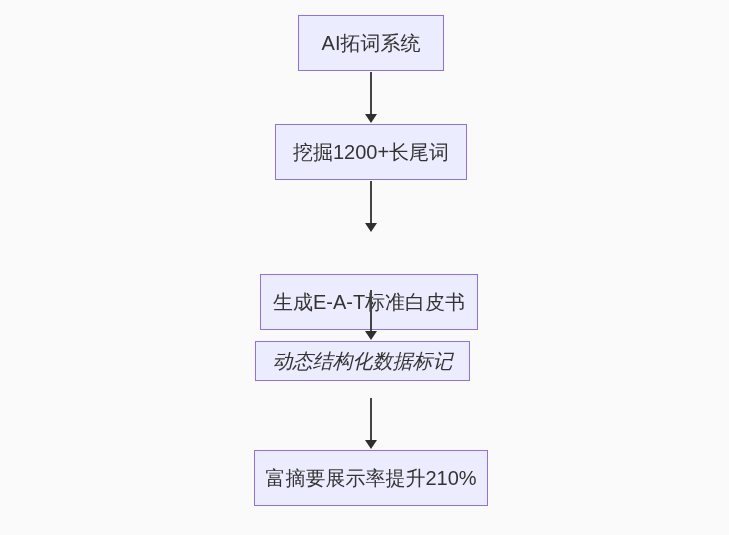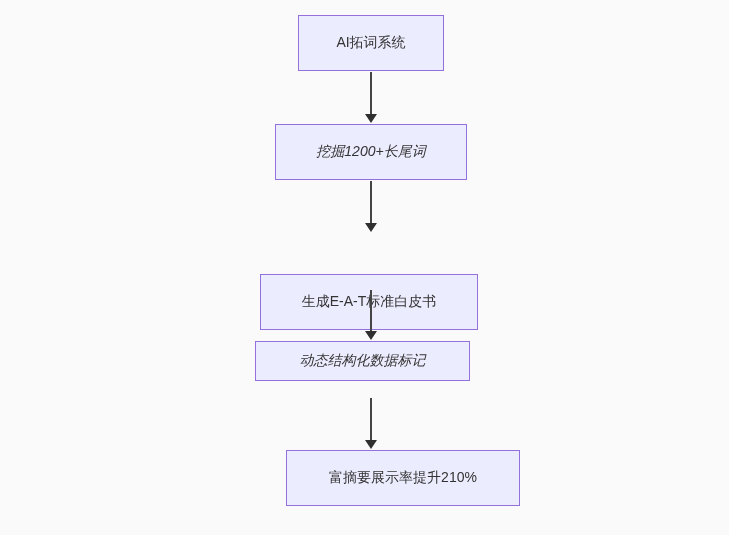--- a/index.html
+++ b/index.html
@@ -14,32 +14,32 @@
     background: #fafafa;
     font-family: "Liberation Sans", "DejaVu Sans", sans-serif;
     overflow: hidden;
   }
   .node {
     position: absolute;
     box-sizing: border-box;
     background: #ECECFF;
     border: 1px solid #9370DB;
     color: #333333;
-    font-size: 14px;
+    font-size: 20px;
     display: flex;
     align-items: center;
     justify-content: center;
     text-align: center;
     white-space: nowrap;
   }
   .n1 { left: 298px; top: 15px;  width: 146px; height: 56px; }
-  .n2 { left: 275px; top: 124px; width: 192px; height: 56px; font-style: italic; }
+  .n2 { left: 275px; top: 124px; width: 192px; height: 56px; }
   .n3 { left: 260px; top: 233px; width: 218px; height: 56px; margin-top: 41px; }
   .n4 { left: 255px; top: 341px; width: 215px; height: 40px; font-style: italic; }
-  .n5 { left: 254px; top: 450px; width: 234px; height: 56px; margin-left: 32px; }
+  .n5 { left: 254px; top: 450px; width: 234px; height: 56px; }
 
   .edge {
     position: absolute;
     left: 365px;
     width: 12px;
     display: flex;
     flex-direction: column;
     align-items: center;
   }
   .e1 { top: 72px;  height: 51px; }

